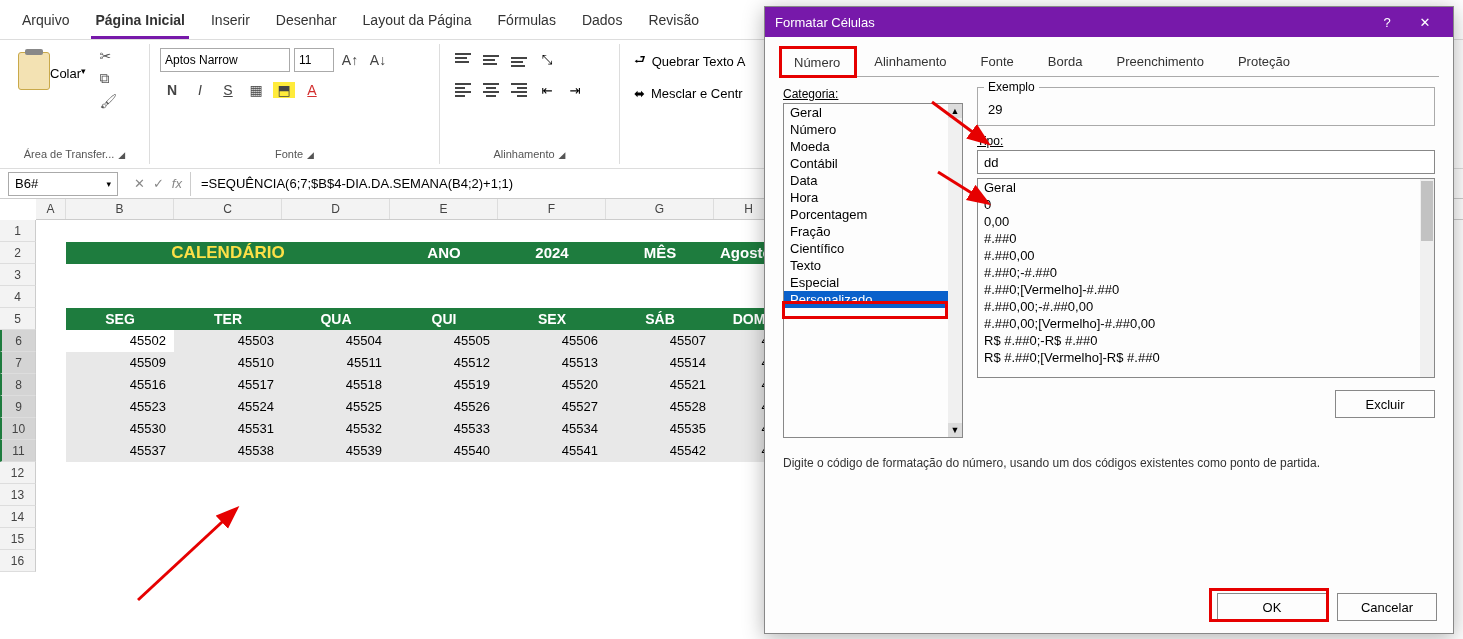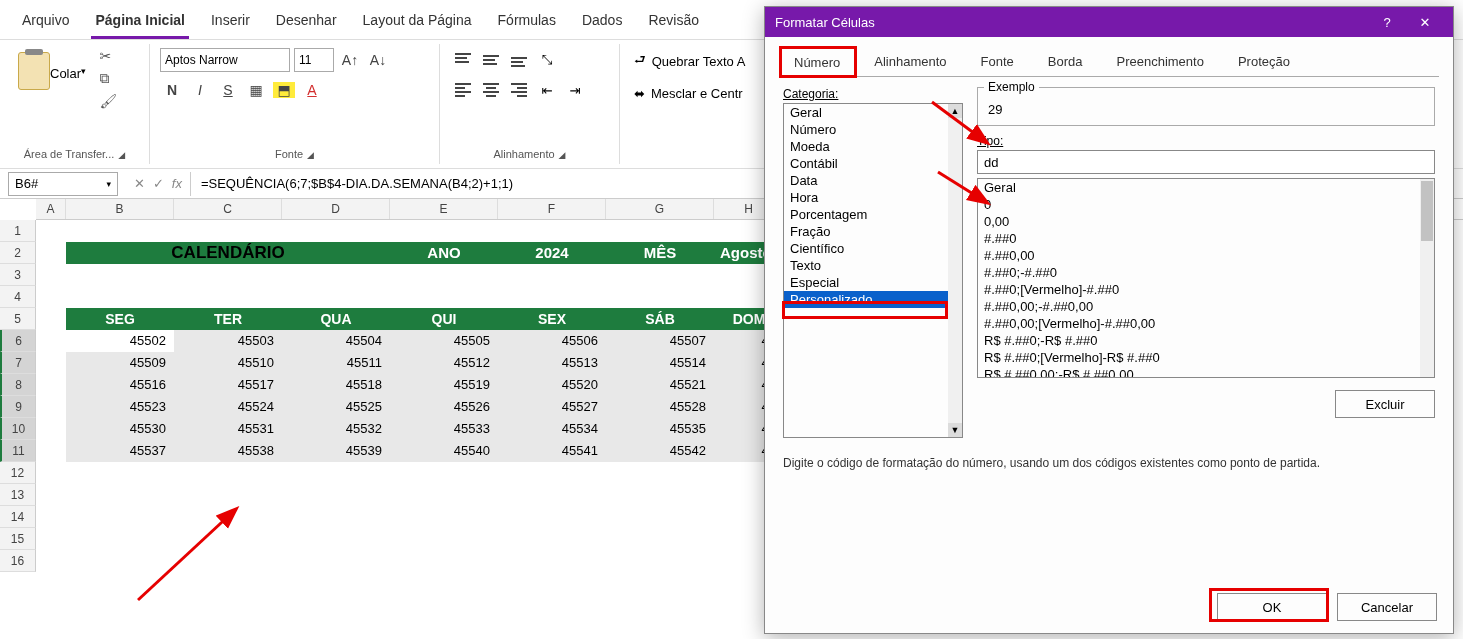--- a/index.html
+++ b/index.html
@@ -49,21 +49,21 @@
 
 .grid-wrap { position: relative; }
 .colheads { display: flex; margin-left: 36px; border-bottom: 1px solid #ccc; }
 .colhead { border-right: 1px solid #ddd; text-align: center; font-size: 12px; color: #444; background: #f3f3f3; height: 20px; line-height: 20px; }
 .row { display: flex; height: 22px; }
 .rowhead { width: 36px; border-right: 1px solid #ccc; border-bottom: 1px solid #ddd; text-align: center; font-size: 12px; color: #444; background: #f3f3f3; display: flex; align-items: center; justify-content: center; }
 .rowhead.active { background: #d4d4d4; border-left: 2px solid #1e7c3e; }
 .cells { display: flex; }
 
 
-.cal-title { background: #1e7c3e; color: #000000; font-weight: 700; font-size: 17px; text-align: center; }
+.cal-title { background: #1e7c3e; color: #fde047; font-weight: 700; font-size: 17px; text-align: center; }
 .cal-hcell { background: #1e7c3e; color: #fff; font-weight: 700; text-align: center; font-size: 15px; }
 .cal-monthrow { background: #1e7c3e; color: #fff; font-weight: 700; text-align: center; font-size: 15px; }
 .cal-dayhead { background: #1e7c3e; color: #fff; font-weight: 700; text-align: center; font-size: 14px; }
 .cal-data { text-align: right; padding-right: 8px; background: #e8e8e8; }
 .cal-data.first { background: #fff; }
 
 
 .dialog {
   position: absolute; top: 6px; left: 764px; width: 690px; height: 628px;
   border: 1px solid #888; background: #fdfdfd; box-shadow: 0 4px 20px rgba(0,0,0,.3);
@@ -474,21 +474,20 @@
           <div class="type-item">0</div>
           <div class="type-item">0,00</div>
           <div class="type-item">#.##0</div>
           <div class="type-item">#.##0,00</div>
           <div class="type-item">#.##0;-#.##0</div>
           <div class="type-item">#.##0;[Vermelho]-#.##0</div>
           <div class="type-item">#.##0,00;-#.##0,00</div>
           <div class="type-item">#.##0,00;[Vermelho]-#.##0,00</div>
           <div class="type-item">R$ #.##0;-R$ #.##0</div>
           <div class="type-item">R$ #.##0;[Vermelho]-R$ #.##0</div>
-          <div class="type-item">R$ #.##0,00;-R$ #.##0,00</div>
           <div class="type-scroll-track">
           <div class="type-thumb"></div>
         </div>
       </div>
       <div class="delete-row">
         <button class="dlg-btn">Excluir</button>
       </div>
     </div>
   </div>
   <div class="dlg-instr">Digite o código de formatação do número, usando um dos códigos existentes como ponto de partida.</div>

